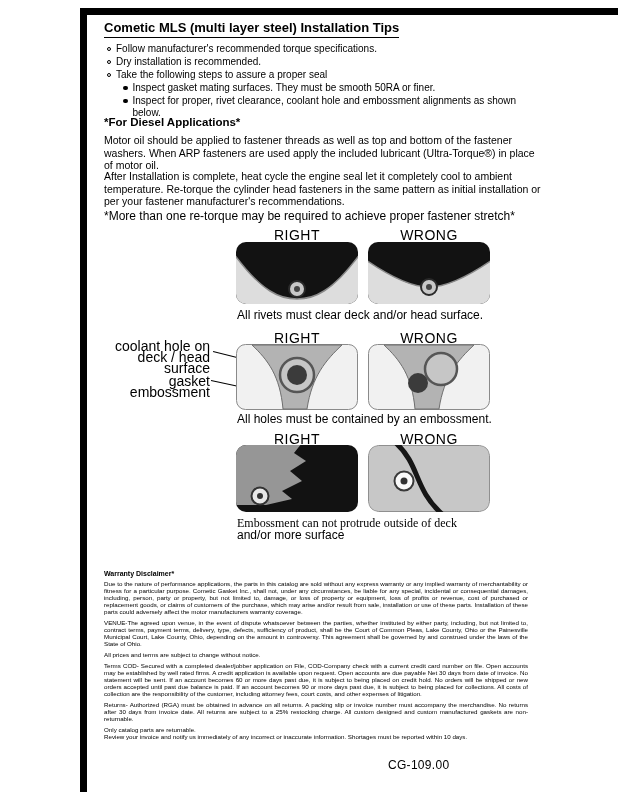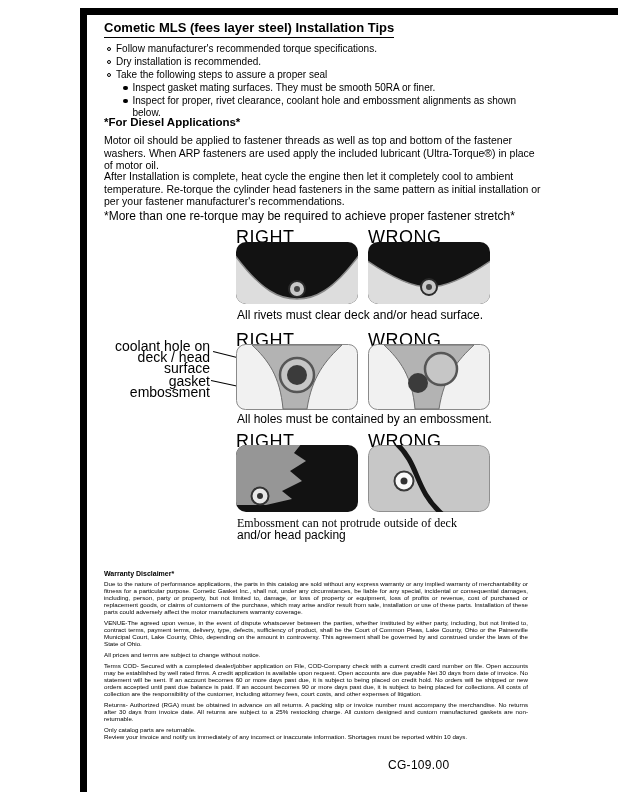--- a/index.html
+++ b/index.html
@@ -22,42 +22,42 @@
           margin:4px 5px 0 0; flex:0 0 auto; }
   .fdot { width:4.5px; height:4.5px; background:#000; border-radius:50%;
           margin:3.5px 5px 0 0; flex:0 0 auto; }
 
   .diesel-heading { left:104px; top:116px; font-size:11.5px; font-weight:bold; }
   .para  { left:104px; width:438px; font-size:10.5px; line-height:12.5px; }
   .para1 { top:134px; }
   .para2 { top:170px; }
   .note  { left:104px; top:209px; font-size:12px; }
 
-  .dg-hdr { width:122px; text-align:left; font-size:18px; letter-spacing:0.5px; }
+  .dg-hdr { width:122px; text-align:center; font-size:14px; letter-spacing:0.5px; }
   .panel  { width:122px; }
   .panel svg { display:block; width:100%; height:100%; }
   .caption { left:237px; font-size:12px; line-height:12px; }
 
   .lbl { font-size:14px; line-height:11px; text-align:right; width:100px; left:110px; }
   .leader { height:1.3px; background:#000; transform-origin:left center; }
 
   .disclaimer { left:104px; top:570px; width:424px; }
   .disclaimer h4 { font-size:7px; font-weight:bold; margin-bottom:3px; }
   .disclaimer p  { font-size:6.2px; line-height:7px; margin-bottom:4px; text-align:justify; }
   .disclaimer p.tight { margin-bottom:0; }
 
   .footer-code { left:388px; top:758px; font-size:12px; letter-spacing:0.3px; }
 </style>
 </head>
 <body>
 
 <div class="abs frame-top"></div>
 <div class="abs frame-left"></div>
 
-<div class="abs title">Cometic MLS (fees layer steel) Installation Tips</div>
+<div class="abs title">Cometic MLS (multi layer steel) Installation Tips</div>
 
 <div class="abs bullets">
   <div class="b-line">
     <span class="odot"></span>
     <span>Follow manufacturer's recommended torque specifications.</span>
   </div>
   <div class="b-line">
     <span class="odot"></span>
     <span>Dry installation is recommended.</span>
   </div>
@@ -70,21 +70,21 @@
     <span>Inspect gasket mating surfaces.  They must be smooth 50RA or finer.</span>
   </div>
   <div class="b-line b-sub">
     <span class="fdot"></span>
     <span>Inspect for proper, rivet clearance, coolant hole and embossment alignments as shown below.</span>
   </div>
 </div>
 
 <div class="abs diesel-heading">*For Diesel Applications*</div>
 <div class="abs para para1">Motor oil should be applied to fastener threads as well as top and bottom of the fastener washers. When ARP fasteners are used apply the included lubricant (Ultra-Torque®) in place of motor oil.</div>
-<div class="abs para para2">After Installation is complete, heat cycle the engine then let it completely cool to ambient temperature. Re-torque the cylinder head fasteners in the same pattern as initial installation or per your fastener manufacturer's recommendations.</div>
+<div class="abs para para2">After Installation is complete, heat cycle the engine seal let it completely cool to ambient temperature. Re-torque the cylinder head fasteners in the same pattern as initial installation or per your fastener manufacturer's recommendations.</div>
 <div class="abs note">*More than one re-torque may be required to achieve proper fastener stretch*</div>
 
 <div class="abs dg-hdr" style="left:236px; top:227px;">RIGHT</div>
 <div class="abs dg-hdr" style="left:368px; top:227px;">WRONG</div>
 
 <div class="abs panel" style="left:236px; top:242px; height:62px;">
   <svg viewBox="0 0 122 62">
     <defs>
         <clipPath id="c1">
           <rect x="0" y="0" width="122" height="62" rx="10"></rect>
@@ -174,21 +174,21 @@
       </defs>
     <g clip-path="url(#c4)">
       <rect x="0.5" y="0.5" width="121" height="66" rx="10" fill="#c7c7c7" stroke="#8f8f8f"></rect>
       <path d="M28,-2 C52,20 46,44 74,69" stroke="#161616" stroke-width="5" fill="none"></path>
       <circle cx="36" cy="36" r="9.5" fill="#fafafa" stroke="#3a3a3a" stroke-width="2"></circle>
       <circle cx="36" cy="36" r="3.5" fill="#333"></circle>
     </g>
   </svg>
 </div>
 <div class="abs caption" style="top:517px;font-family:Liberation Serif, serif;">Embossment can not protrude outside of deck</div>
-<div class="abs caption" style="top:529px;">and/or head packing</div>
+<div class="abs caption" style="top:529px;">and/or more surface</div>
 
 <div class="abs disclaimer">
   <h4>Warranty Disclaimer*</h4>
   <p>Due to the nature of performance applications, the parts in this catalog are sold without any express warranty or any implied warranty of merchantability or fitness for a particular purpose.  Cometic Gasket Inc., shall not, under any circumstances, be liable for any special, incidental or consequential damages, including, person, party or property, but not limited to, damage, or loss of property or equipment, loss of profits or revenue, cost of purchased or replacement goods, or claims of customers of the purchase, which may arise and/or result from sale, installation or use of these parts.  Installation of these parts could adversely affect the motor manufacturers warranty coverage.</p>
   <p>VENUE-The agreed upon venue, in the event of dispute whatsoever between the parties, whether instituted by either party, including, but not limited to, contract terms, payment terms, delivery, type, defects, sufficiency of product, shall be the Court of Common Pleas, Lake County, Ohio or the Painesville Municipal Court, Lake County, Ohio, depending on the amount in controversy. This agreement shall be governed by and construed under the laws of the State of Ohio.</p>
   <p>All prices and terms are subject to change without notice.</p>
   <p>Terms COD- Secured with a completed dealer/jobber application on File, COD-Company check with a current credit card number on file.  Open accounts may be established by well rated firms.  A credit application is available upon request.  Open accounts are due payable Net 30 days from date of invoice.  No statement will be sent.  If an account becomes 60 or more days past due, it is subject to being placed on credit hold.  No orders will be shipped or new orders accepted until past due balance is paid.  If an account becomes 90 or more days past due, it is subject to being placed for collections.  All costs of collection are the responsibility of the customer, including attorney fees, court costs, and other expenses of litigation.</p>
   <p>Returns- Authorized (RGA) must be obtained in advance on all returns.  A packing slip or invoice number must accompany the merchandise.  No returns after 30 days from invoice date.  All returns are subject to a 25% restocking charge.  All custom designed and custom manufactured gaskets are non-returnable.</p>
   <p class="tight">Only catalog parts are returnable.</p>
   <p>Review your invoice and notify us immediately of any incorrect or inaccurate information.  Shortages must be reported within 10 days.</p>

